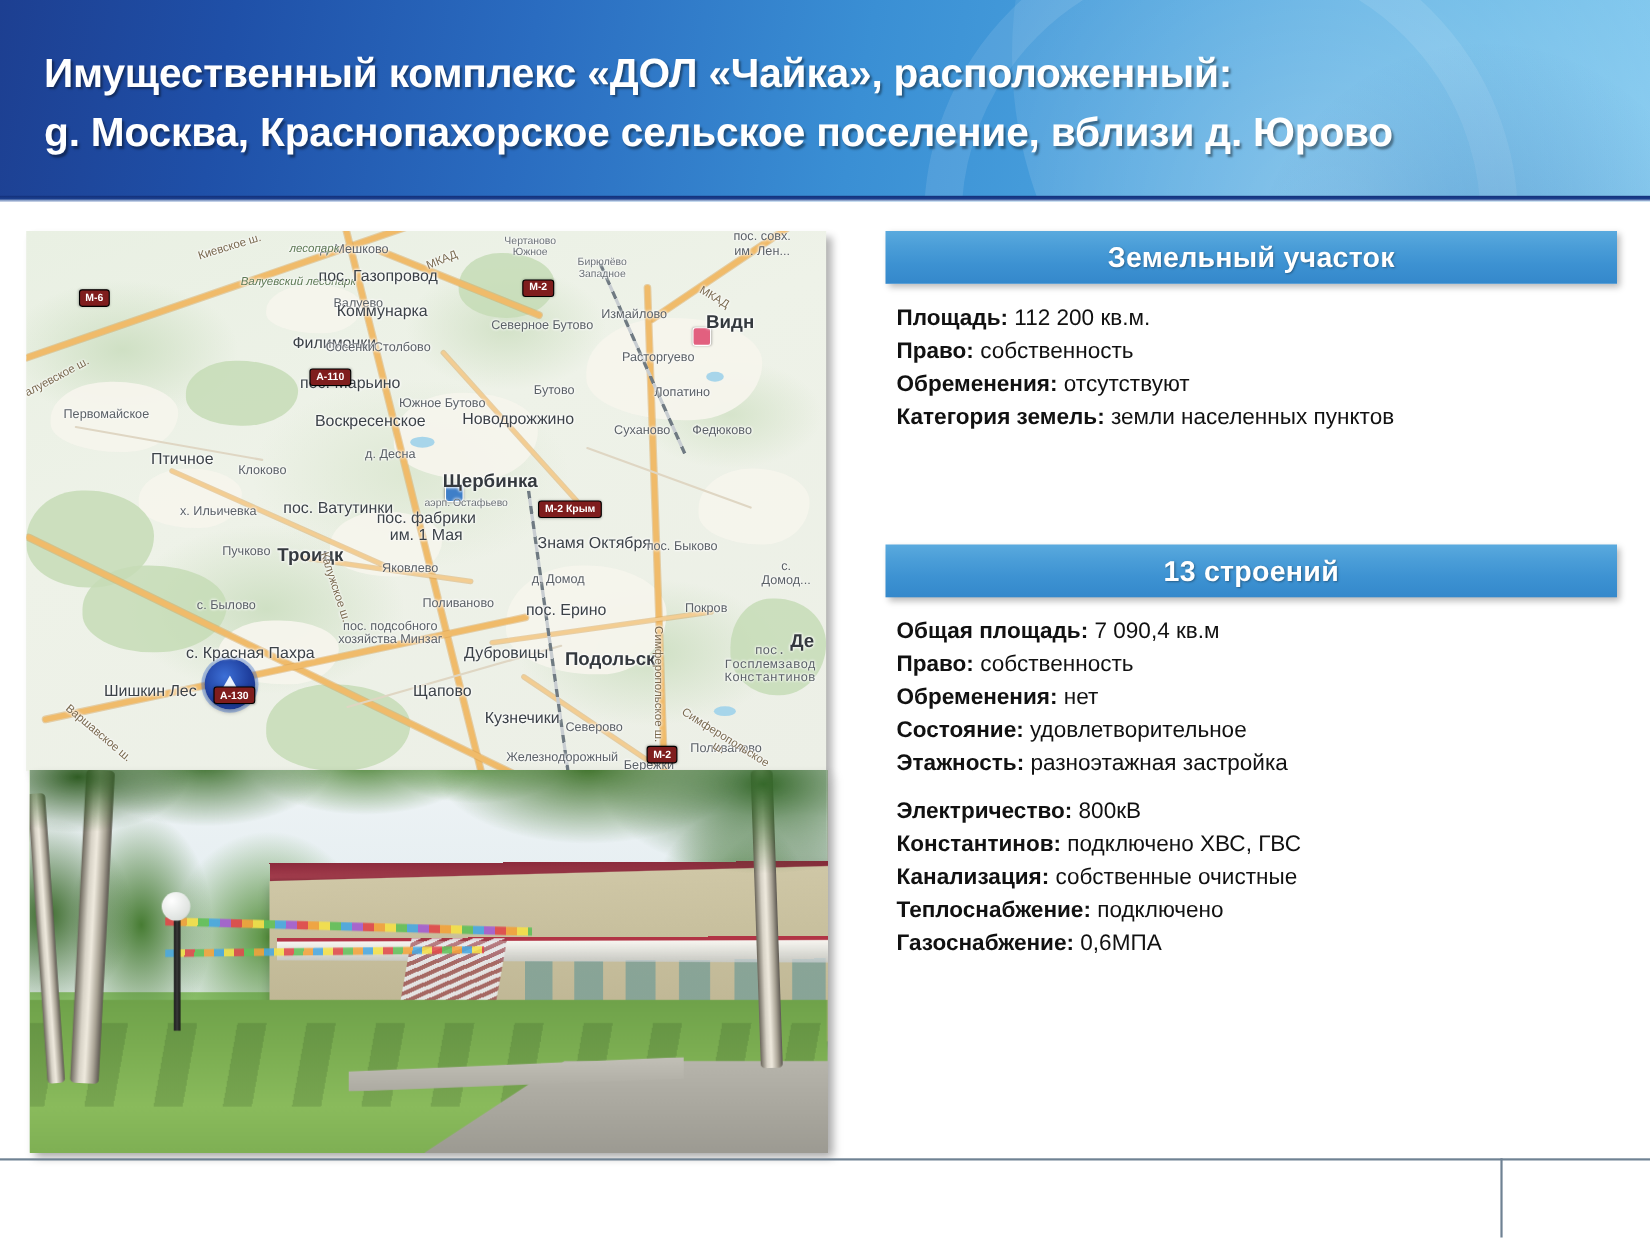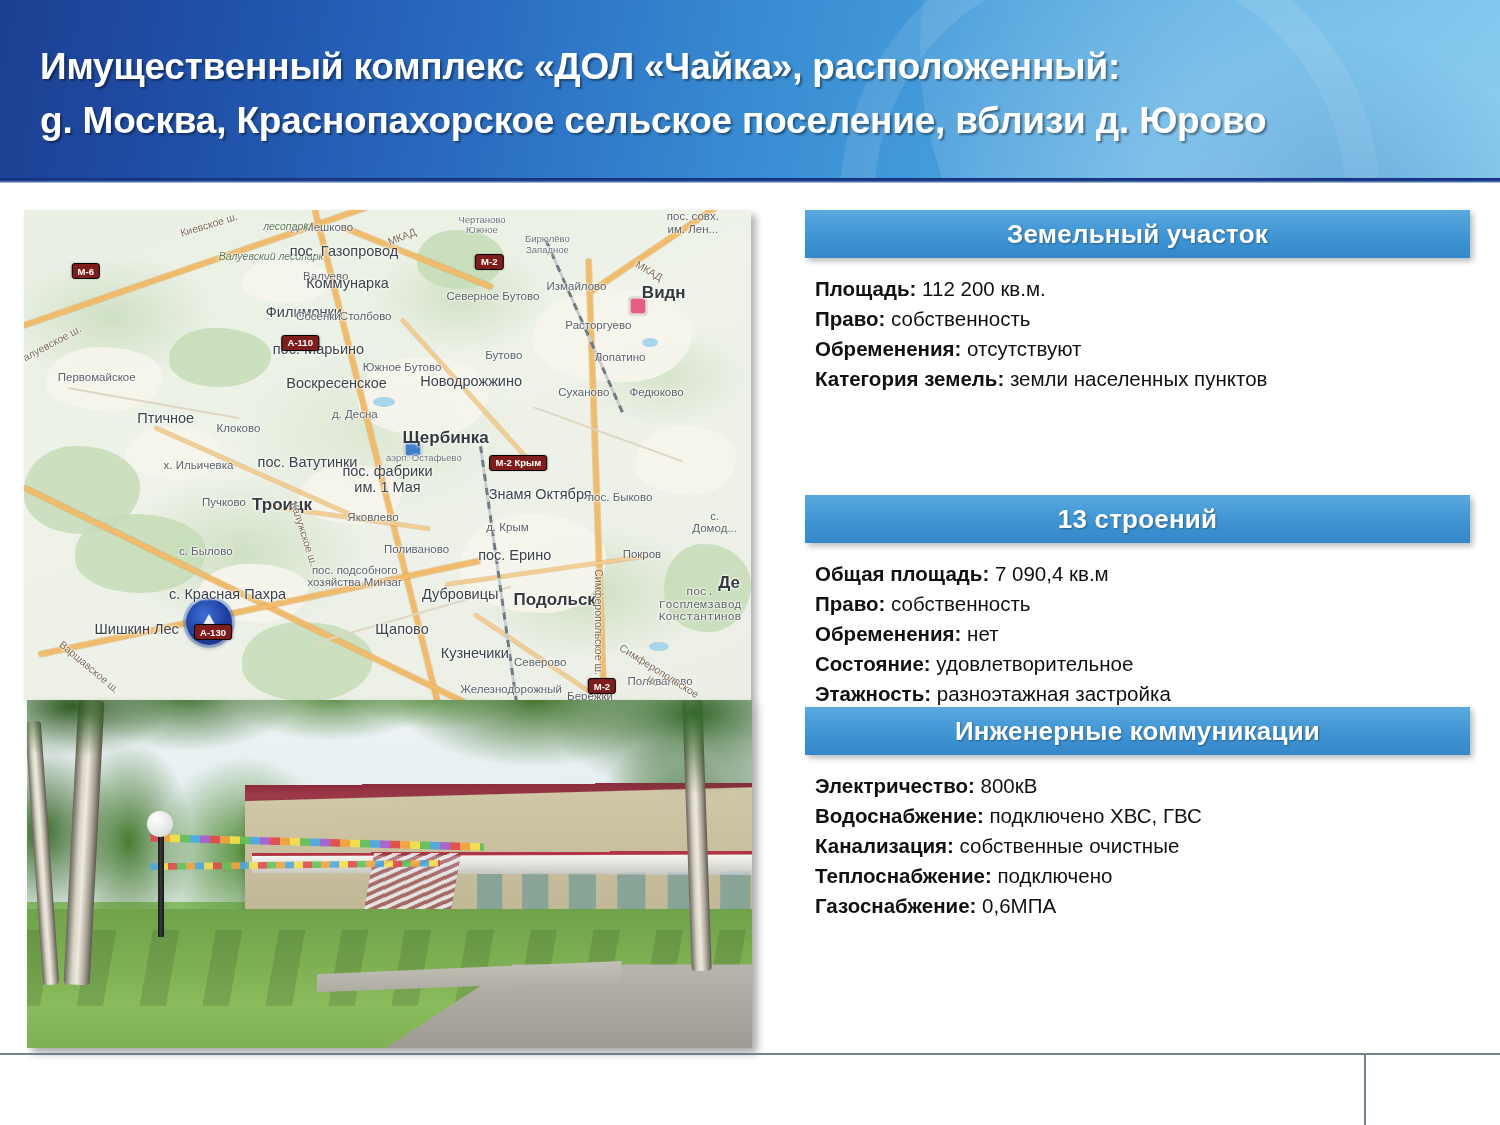--- a/index.html
+++ b/index.html
@@ -457,21 +457,21 @@
       <div class="map-label small" style="left: 54%; top: 69%; white-space: pre-line;">Поливаново</div>
       <div class="map-label med" style="left: 52%; top: 85.5%; white-space: pre-line;">Щапово</div>
       <div class="map-label med" style="left: 62%; top: 90.5%; white-space: pre-line;">Кузнечики</div>
       <div class="map-label med" style="left: 60%; top: 78.5%; white-space: pre-line;">Дубровицы</div>
       <div class="map-label big" style="left: 73%; top: 79.5%; white-space: pre-line;">Подольск</div>
       <div class="map-label small" style="left: 71%; top: 92%; white-space: pre-line;">Северово</div>
       <div class="map-label small" style="left: 67%; top: 97.5%; white-space: pre-line;">Железнодорожный</div>
       <div class="map-label small" style="left: 74%; top: 99%; white-space: pre-line; margin-left: 28px;">Бережки</div>
       <div class="map-label small" style="left: 87.5%; top: 96%; white-space: pre-line;">Поливаново</div>
       <div class="map-label med" style="left: 67.5%; top: 70.5%; white-space: pre-line;">пос. Ерино</div>
-      <div class="map-label small" style="left: 66.5%; top: 64.5%; white-space: pre-line;">д. Крым</div>
+      <div class="map-label small" style="left: 66.5%; top: 64.5%; white-space: pre-line;">д. Домод</div>
       <div class="map-label med" style="left: 71%; top: 58%; white-space: pre-line;">Знамя Октября</div>
       <div class="map-label small" style="left: 82%; top: 58.5%; white-space: pre-line;">пос. Быково</div>
       <div class="map-label small" style="left: 85%; top: 70%; white-space: pre-line;">Покров</div>
       <div class="map-label small" style="left: 95%; top: 63.5%; white-space: pre-line;">с. Домод...</div>
       <div class="map-label small" style="left: 93%; top: 80.5%; white-space: pre-line; font-family: Liberation Mono, monospace;">пос.
 Госплемзавод
 Константинов</div>
       <div class="map-label med" style="left: 50%; top: 55%; white-space: pre-line;">пос. фабрики
 им. 1 Мая</div>
       <div class="map-label tiny" style="left: 55%; top: 50.5%; white-space: pre-line;">аэрп. Остафьево</div>
@@ -576,29 +576,26 @@
       <div class="kv">
         <b>Состояние:</b><span> удовлетворительное</span>
       </div>
       <div class="kv">
         <b>Этажность:</b><span> разноэтажная застройка</span>
       </div>
     </div>
   </div>
 
   <div class="card" style="height:212px;">
-    <div class="card-header">
-      <div class="card-header-title">Инженерные коммуникации</div>
-    </div>
     <div class="card-body">
       <div class="kv">
         <b>Электричество:</b><span>  800кВ</span>
       </div>
       <div class="kv">
-        <b>Водоснабжение:</b><span> подключено ХВС, ГВС</span>
+        <b>Константинов:</b><span> подключено ХВС, ГВС</span>
       </div>
       <div class="kv">
         <b>Канализация:</b><span> собственные очистные</span>
       </div>
       <div class="kv">
         <b>Теплоснабжение:</b><span> подключено</span>
       </div>
       <div class="kv">
         <b>Газоснабжение:</b><span> 0,6МПА</span>
       </div>

